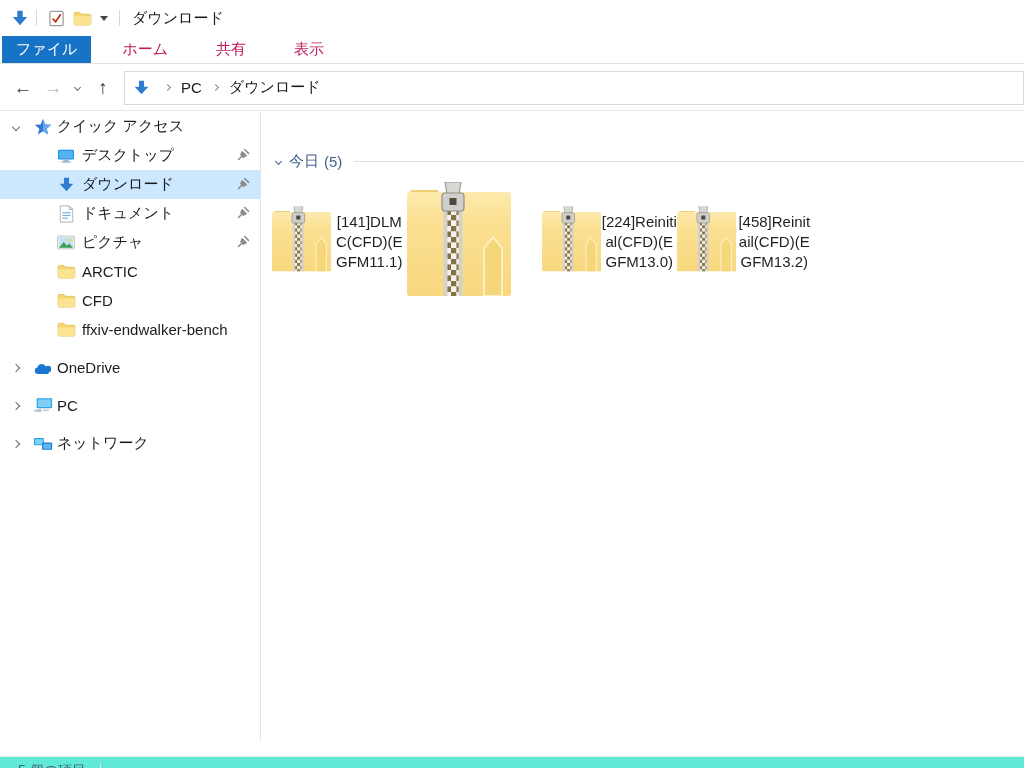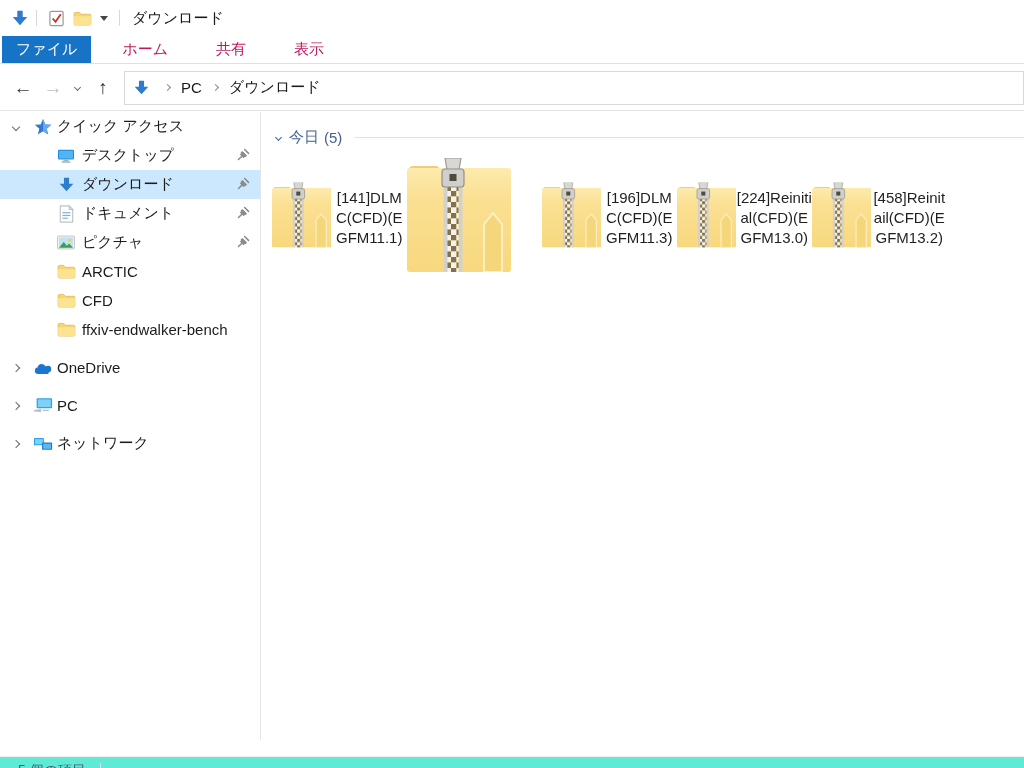--- a/index.html
+++ b/index.html
@@ -50,21 +50,21 @@
   .srow.selected { background:#cce8ff; }
   .srow .chevbox { position:absolute; left:10px; width:12px; display:flex; justify-content:center; }
   .srow .icon1 { position:absolute; left:33px; width:20px; display:flex; justify-content:center; }
   .srow .icon2 { position:absolute; left:56px; width:20px; display:flex; justify-content:center; }
   .srow .lbl1 { position:absolute; left:57px; }
   .srow .lbl2 { position:absolute; left:82px; }
   .srow .pin { position:absolute; right:10px; top:7px; }
   .sgap { height:9px; }
 
   
-  .content { flex:1; padding:16px 0 0 15px; position:relative; }
+  .content { flex:1; padding:16px 0 0 15px; position:relative;margin-top:24px; }
   .grouphdr { display:flex; align-items:center; color:#44608f; font-size:15px; }
   .grouphdr .chevbox { margin-right:8px; display:flex; }
   .grouphdr .chev { border-color:#44608f; }
   .grouphdr .rule { flex:1; height:1px; background:#e2e2e2; margin-left:12px; margin-right:0; }
   .filegrid { display:flex; margin-top:11px; margin-left:-4px; }
   .fileitem { width:135px; display:flex; flex-direction:row; align-items:center; margin-right:0; }
   .fileitem .ficon { width:104px; height:114px; }
   .fileitem .fname { margin-top:5px; width:132px; font-size:15px; line-height:20px; text-align:center;
     color:#201f1e; word-break:break-all; }
 
@@ -376,26 +376,20 @@
       </div>
       <div class="fileitem">
         <svg class="ficon" viewBox="0 0 104 114">
             <use href="#zipfolder"></use>
           </svg>
       </div>
       <div class="fileitem">
         <svg class="ficon" viewBox="0 0 104 114">
             <use href="#zipfolder"></use>
           </svg>
-        <div class="fname">[196]DLMC(CFD)(EGFM11.3)</div>
-      </div>
-      <div class="fileitem">
-        <svg class="ficon" viewBox="0 0 104 114">
-            <use href="#zipfolder"></use>
-          </svg>
         <div class="fname">[224]Reinitial(CFD)(EGFM13.0)</div>
       </div>
       <div class="fileitem">
         <svg class="ficon" viewBox="0 0 104 114">
             <use href="#zipfolder"></use>
           </svg>
         <div class="fname">[458]Reinitail(CFD)(EGFM13.2)</div>
       </div>
     </div>
   </div>

